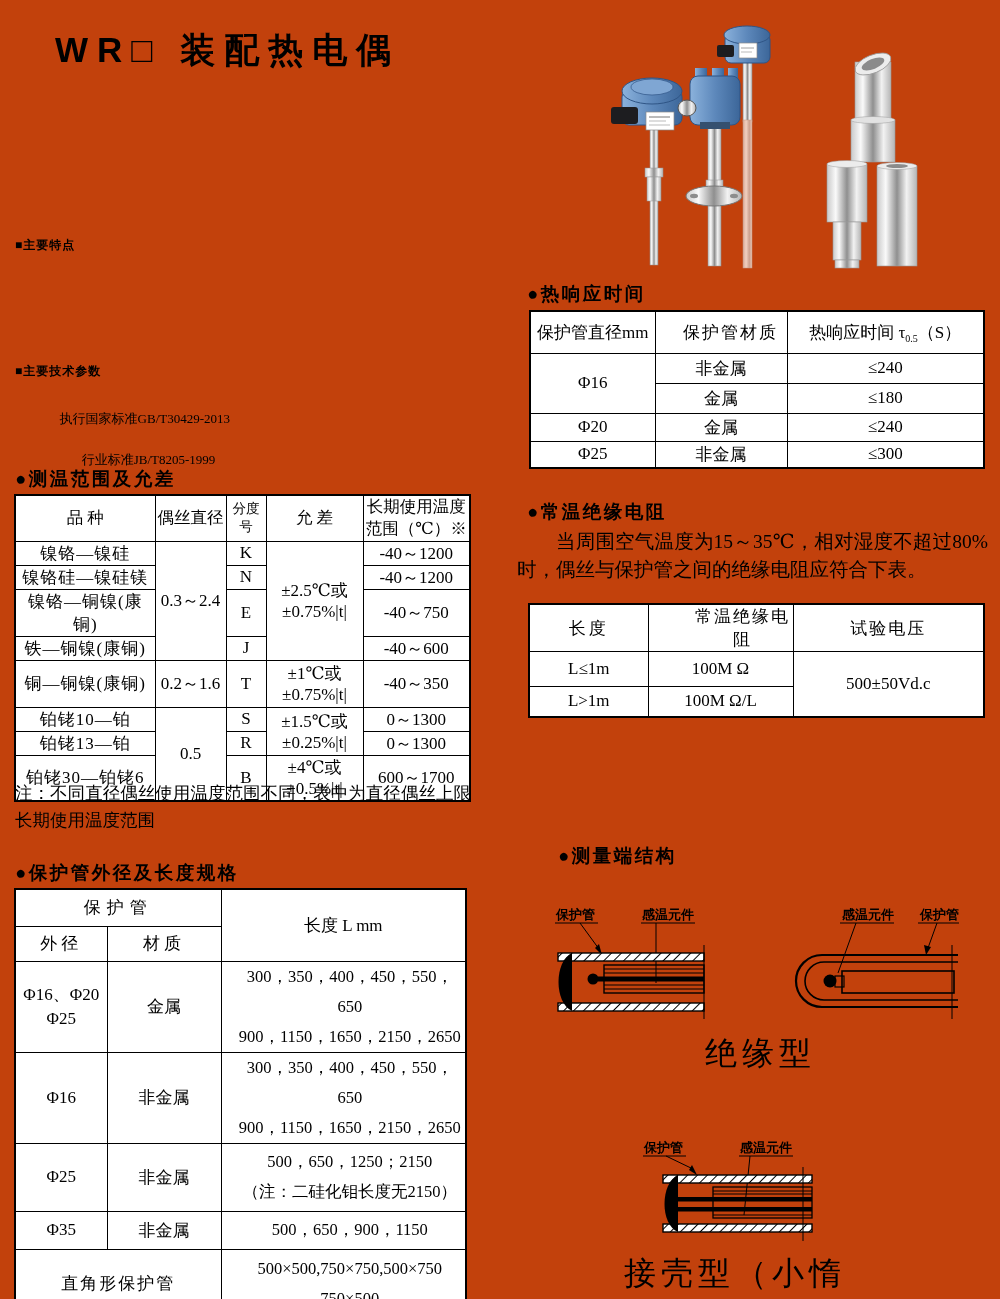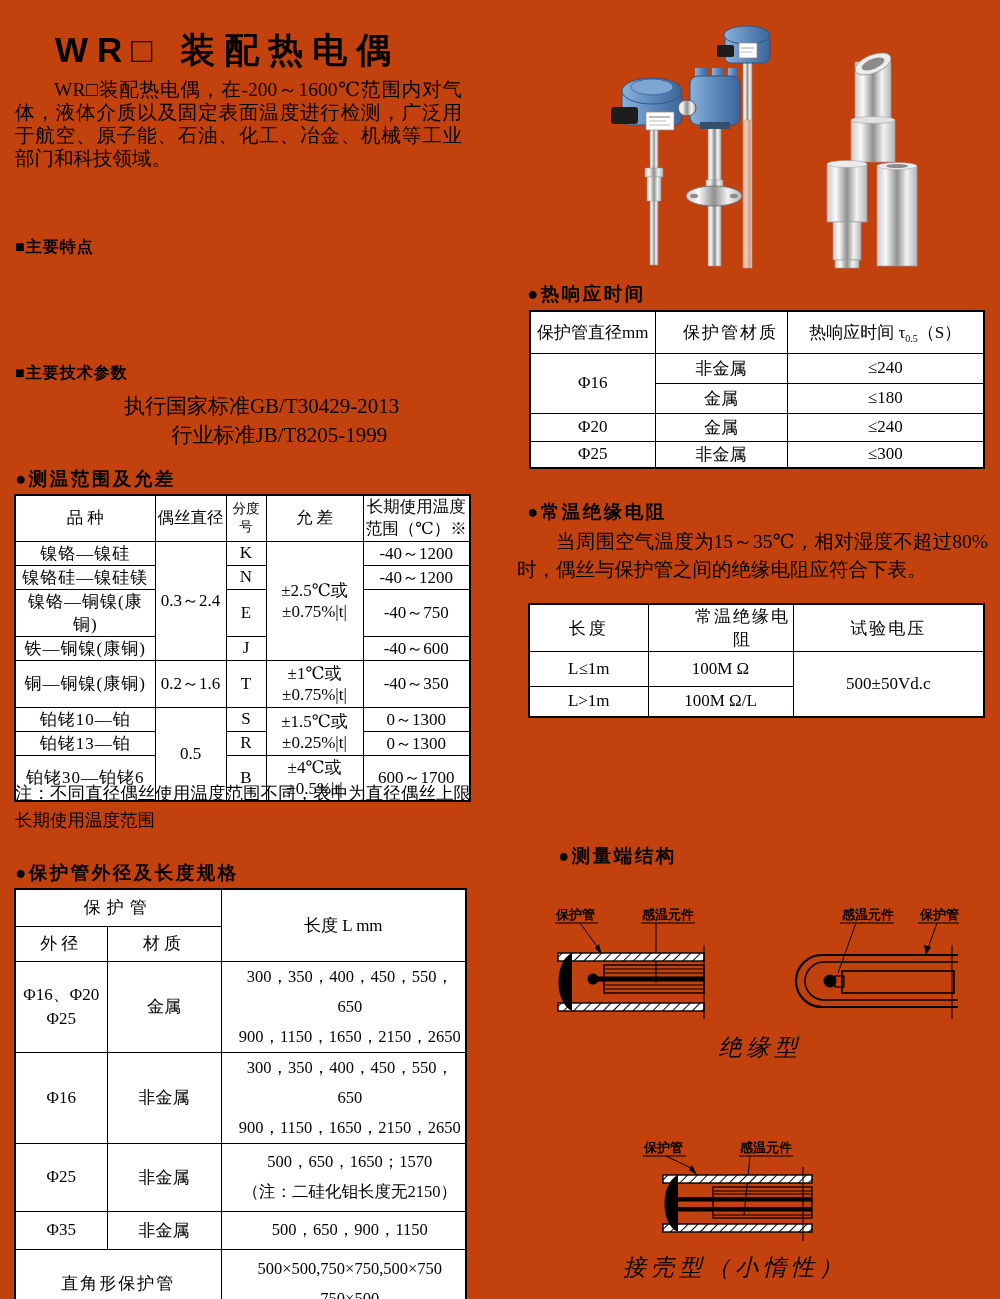--- a/index.html
+++ b/index.html
@@ -4,50 +4,49 @@
 <style>
   html,body{margin:0;padding:0;background:#fff;}
   #page{position:relative;width:1000px;height:1299px;background:#c2410c;color:#000;
         font-family:"Liberation Serif","DejaVu Serif",serif;overflow:hidden;}
   .abs{position:absolute;}
   .pre{white-space:pre-line;}
   
   .main-title{left:55px;top:4px;font-family:"Liberation Sans","DejaVu Sans",sans-serif;
               font-weight:bold;font-size:35px;letter-spacing:9px;}
   .sq-heading{font-family:"Liberation Sans","DejaVu Sans",sans-serif;font-weight:bold;
-              font-size:16px;letter-spacing:1px;}
+              font-size:12px;letter-spacing:1px;}
   .dot-heading{font-weight:bold;font-size:18.5px;letter-spacing:2.5px;}
   
   .bodytext{font-size:19.5px;line-height:23px;text-align:justify;}
   .bodytext p{margin:0;text-indent:2em;}
-  .techline{font-size:21px;line-height:25px;margin:4px;text-align:center;}
+  .techline{font-size:13px;line-height:25px;margin:16px;}
   
   table{border-collapse:collapse;table-layout:fixed;background:#fff;}
   table{border:2.5px solid #000;}
   th,td{border:1.5px solid #000;text-align:center;vertical-align:middle;
         font-size:17px;font-weight:normal;padding:0;overflow:hidden;}
   .range-kind{letter-spacing:1px;}
   .range-head{font-size:16.5px;}
   .grad-head{font-size:13.5px;}
   .len-cell{text-align:center;padding-left:13px;line-height:30px;font-size:16.5px;}
   .tube-h1{letter-spacing:6px;}
   .tube-h2{letter-spacing:4px;margin-top:21px;}
   .note-text{font-size:17.5px;line-height:27px;text-align:justify;}
-  .caption{font-size:23px;letter-spacing:5px;text-align:center;font-style:italic;}
+  .caption{font-size:32px;letter-spacing:5px;text-align:center;}
   sub{font-size:10px;}
 </style>
 </head>
 <body>
 
 <div id="page">
 
   <h1 class="abs main-title">WR□ 装配热电偶</h1>
 
   <div class="abs bodytext" style="left:15px;top:78px;width:447px;">
-    <p>WR□装配热电偶，在-200～1600℃范围内对气体，液体介质以及固定表面温度进行检测，广泛用于航空、原子能、石油、化工、冶金、机械等工业部门和科技领域。</p>
   </div>
 
   <div class="abs sq-heading" style="left:15px;top:237px;">■主要特点</div>
 
   <div class="abs sq-heading" style="left:15px;top:363px;">■主要技术参数</div>
   <div class="abs" style="left:15px;top:390px;width:447px;">
     <p class="techline" style="padding-left:2.2em;">执行国家标准GB/T30429-2013</p>
     <p class="techline" style="padding-left:3.9em;">行业标准JB/T8205-1999</p>
   </div>
 
@@ -152,21 +151,21 @@
     </tr>
     <tr style="height:74px">
       <td>Φ16</td>
       <td>非金属</td>
       <td class="len-cell pre">300，350，400，450，550，650
 900，1150，1650，2150，2650</td>
     </tr>
     <tr style="height:68px">
       <td>Φ25</td>
       <td>非金属</td>
-      <td class="len-cell pre">500，650，1650；1570
+      <td class="len-cell pre">500，650，1250；2150
 （注：二硅化钼长度无2150）</td>
     </tr>
     <tr style="height:38px">
       <td>Φ35</td>
       <td>非金属</td>
       <td class="len-cell pre">500，650，900，1150</td>
     </tr>
     <tr style="height:70px">
       <td colspan="2" style="letter-spacing:2px;">直角形保护管</td>
       <td class="len-cell pre">500×500,750×750,500×750

